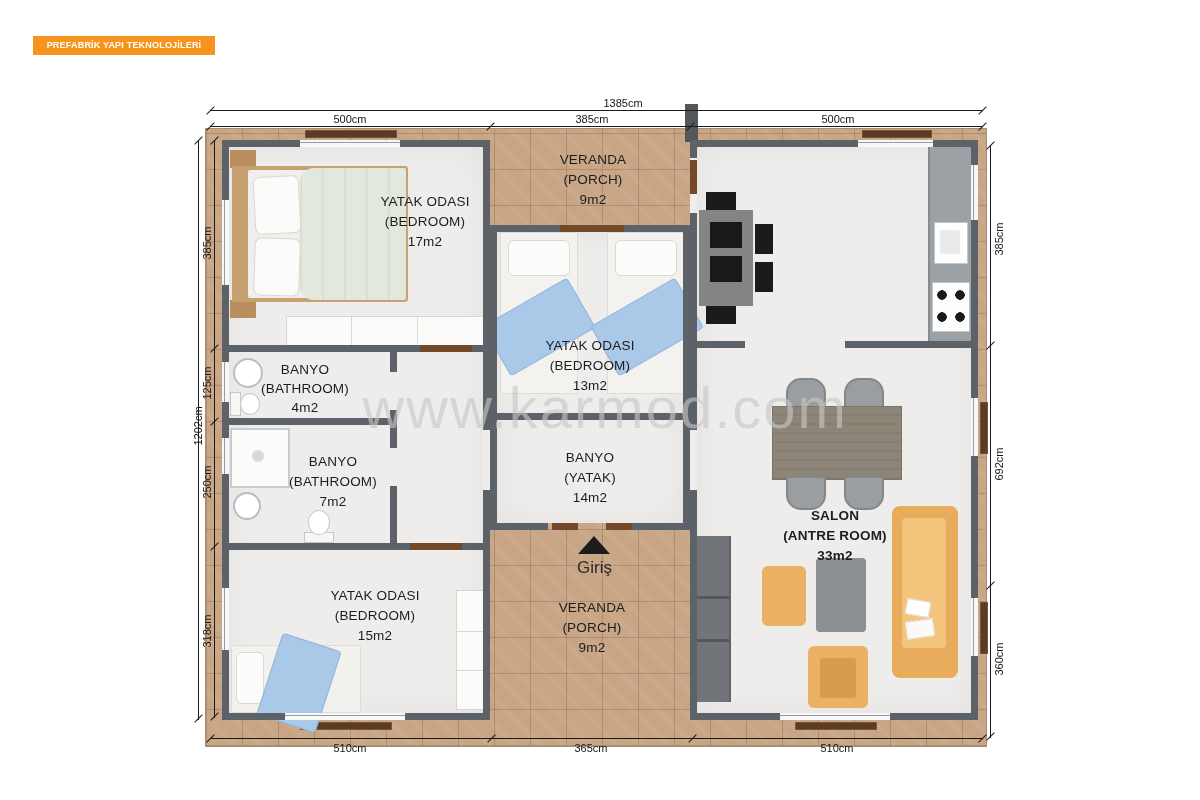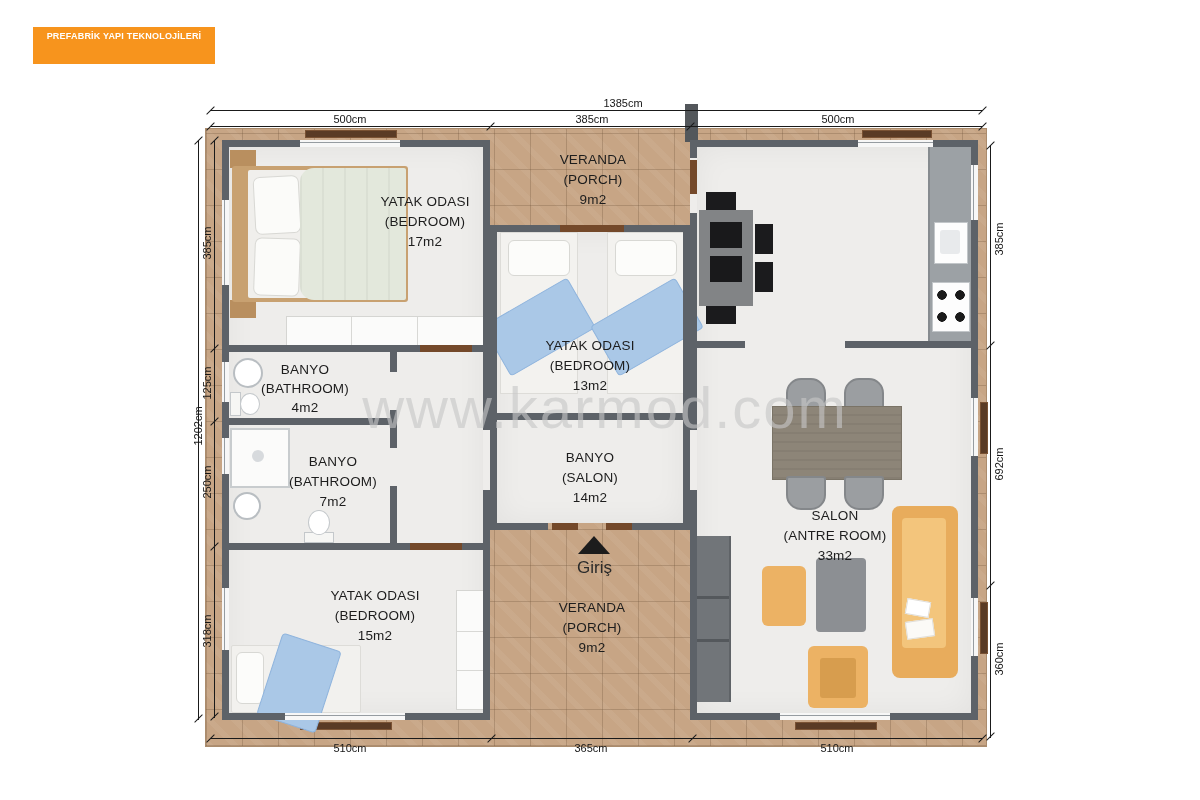--- a/index.html
+++ b/index.html
@@ -1,22 +1,22 @@
 <!DOCTYPE html>
 <html><head>
 <meta charset="utf-8">
 <style>
   html,body{margin:0;padding:0;background:#ffffff;}
   #stage{position:relative;width:1200px;height:800px;background:#ffffff;overflow:hidden;
          font-family:"Liberation Sans", sans-serif;}
   .abs{position:absolute;}
   
   .logo-name{font-size:49px;font-weight:800;color:#293688;letter-spacing:-2px;line-height:54px;text-align:center;}
-  .logo-bar{background:#f7941d;height:37px;line-height:19px;text-align:center;color:#fff;
-            font-size:9px;font-weight:bold;letter-spacing:.2px;margin-top:1px;}
+  .logo-bar{background:#f7941d;height:19px;line-height:19px;text-align:center;color:#fff;
+            font-size:9px;font-weight:bold;letter-spacing:.2px;margin-top:10px;}
   .page-title{font-size:39px;font-weight:400;color:#3e434a;text-align:center;letter-spacing:.5px;}
   
   .tile{background-color:#c7a585;
         background-image:
           repeating-linear-gradient(0deg, rgba(104,78,53,.28) 0px, rgba(104,78,53,.28) 1px, transparent 1px, transparent 36px),
           repeating-linear-gradient(90deg, rgba(104,78,53,.28) 0px, rgba(104,78,53,.28) 1px, transparent 1px, transparent 36px),
           repeating-linear-gradient(45deg, rgba(255,255,255,.05) 0px, rgba(255,255,255,.05) 6px, transparent 6px, transparent 18px);}
   .deck{border:1px solid #ab8c6d;z-index:2;}
   .floor{background:#eeedeb;box-shadow:inset 0 0 30px rgba(0,0,0,.05);z-index:4;}
   .wall{background:#5d6268;z-index:10;}
@@ -187,24 +187,24 @@
     <div>(BEDROOM)</div>
     <div>13m2</div>
   </div>
   <div class="abs lbl" style="left:258px;top:452px;width:150px;">
     <div>BANYO</div>
     <div>(BATHROOM)</div>
     <div>7m2</div>
   </div>
   <div class="abs lbl" style="left:510px;top:448px;width:160px;">
     <div>BANYO</div>
-    <div>(SALON)</div>
+    <div>(YATAK)</div>
     <div>14m2</div>
   </div>
-  <div class="abs lbl" style="left:745px;top:506px;width:180px;">
+  <div class="abs lbl" style="left:745px;top:506px;width:180px;font-weight:bold;">
     <div>SALON</div>
     <div>(ANTRE ROOM)</div>
     <div>33m2</div>
   </div>
   <div class="abs lbl" style="left:295px;top:586px;width:160px;">
     <div>YATAK ODASI</div>
     <div>(BEDROOM)</div>
     <div>15m2</div>
   </div>
   <div class="abs lbl" style="left:517px;top:598px;width:150px;">

